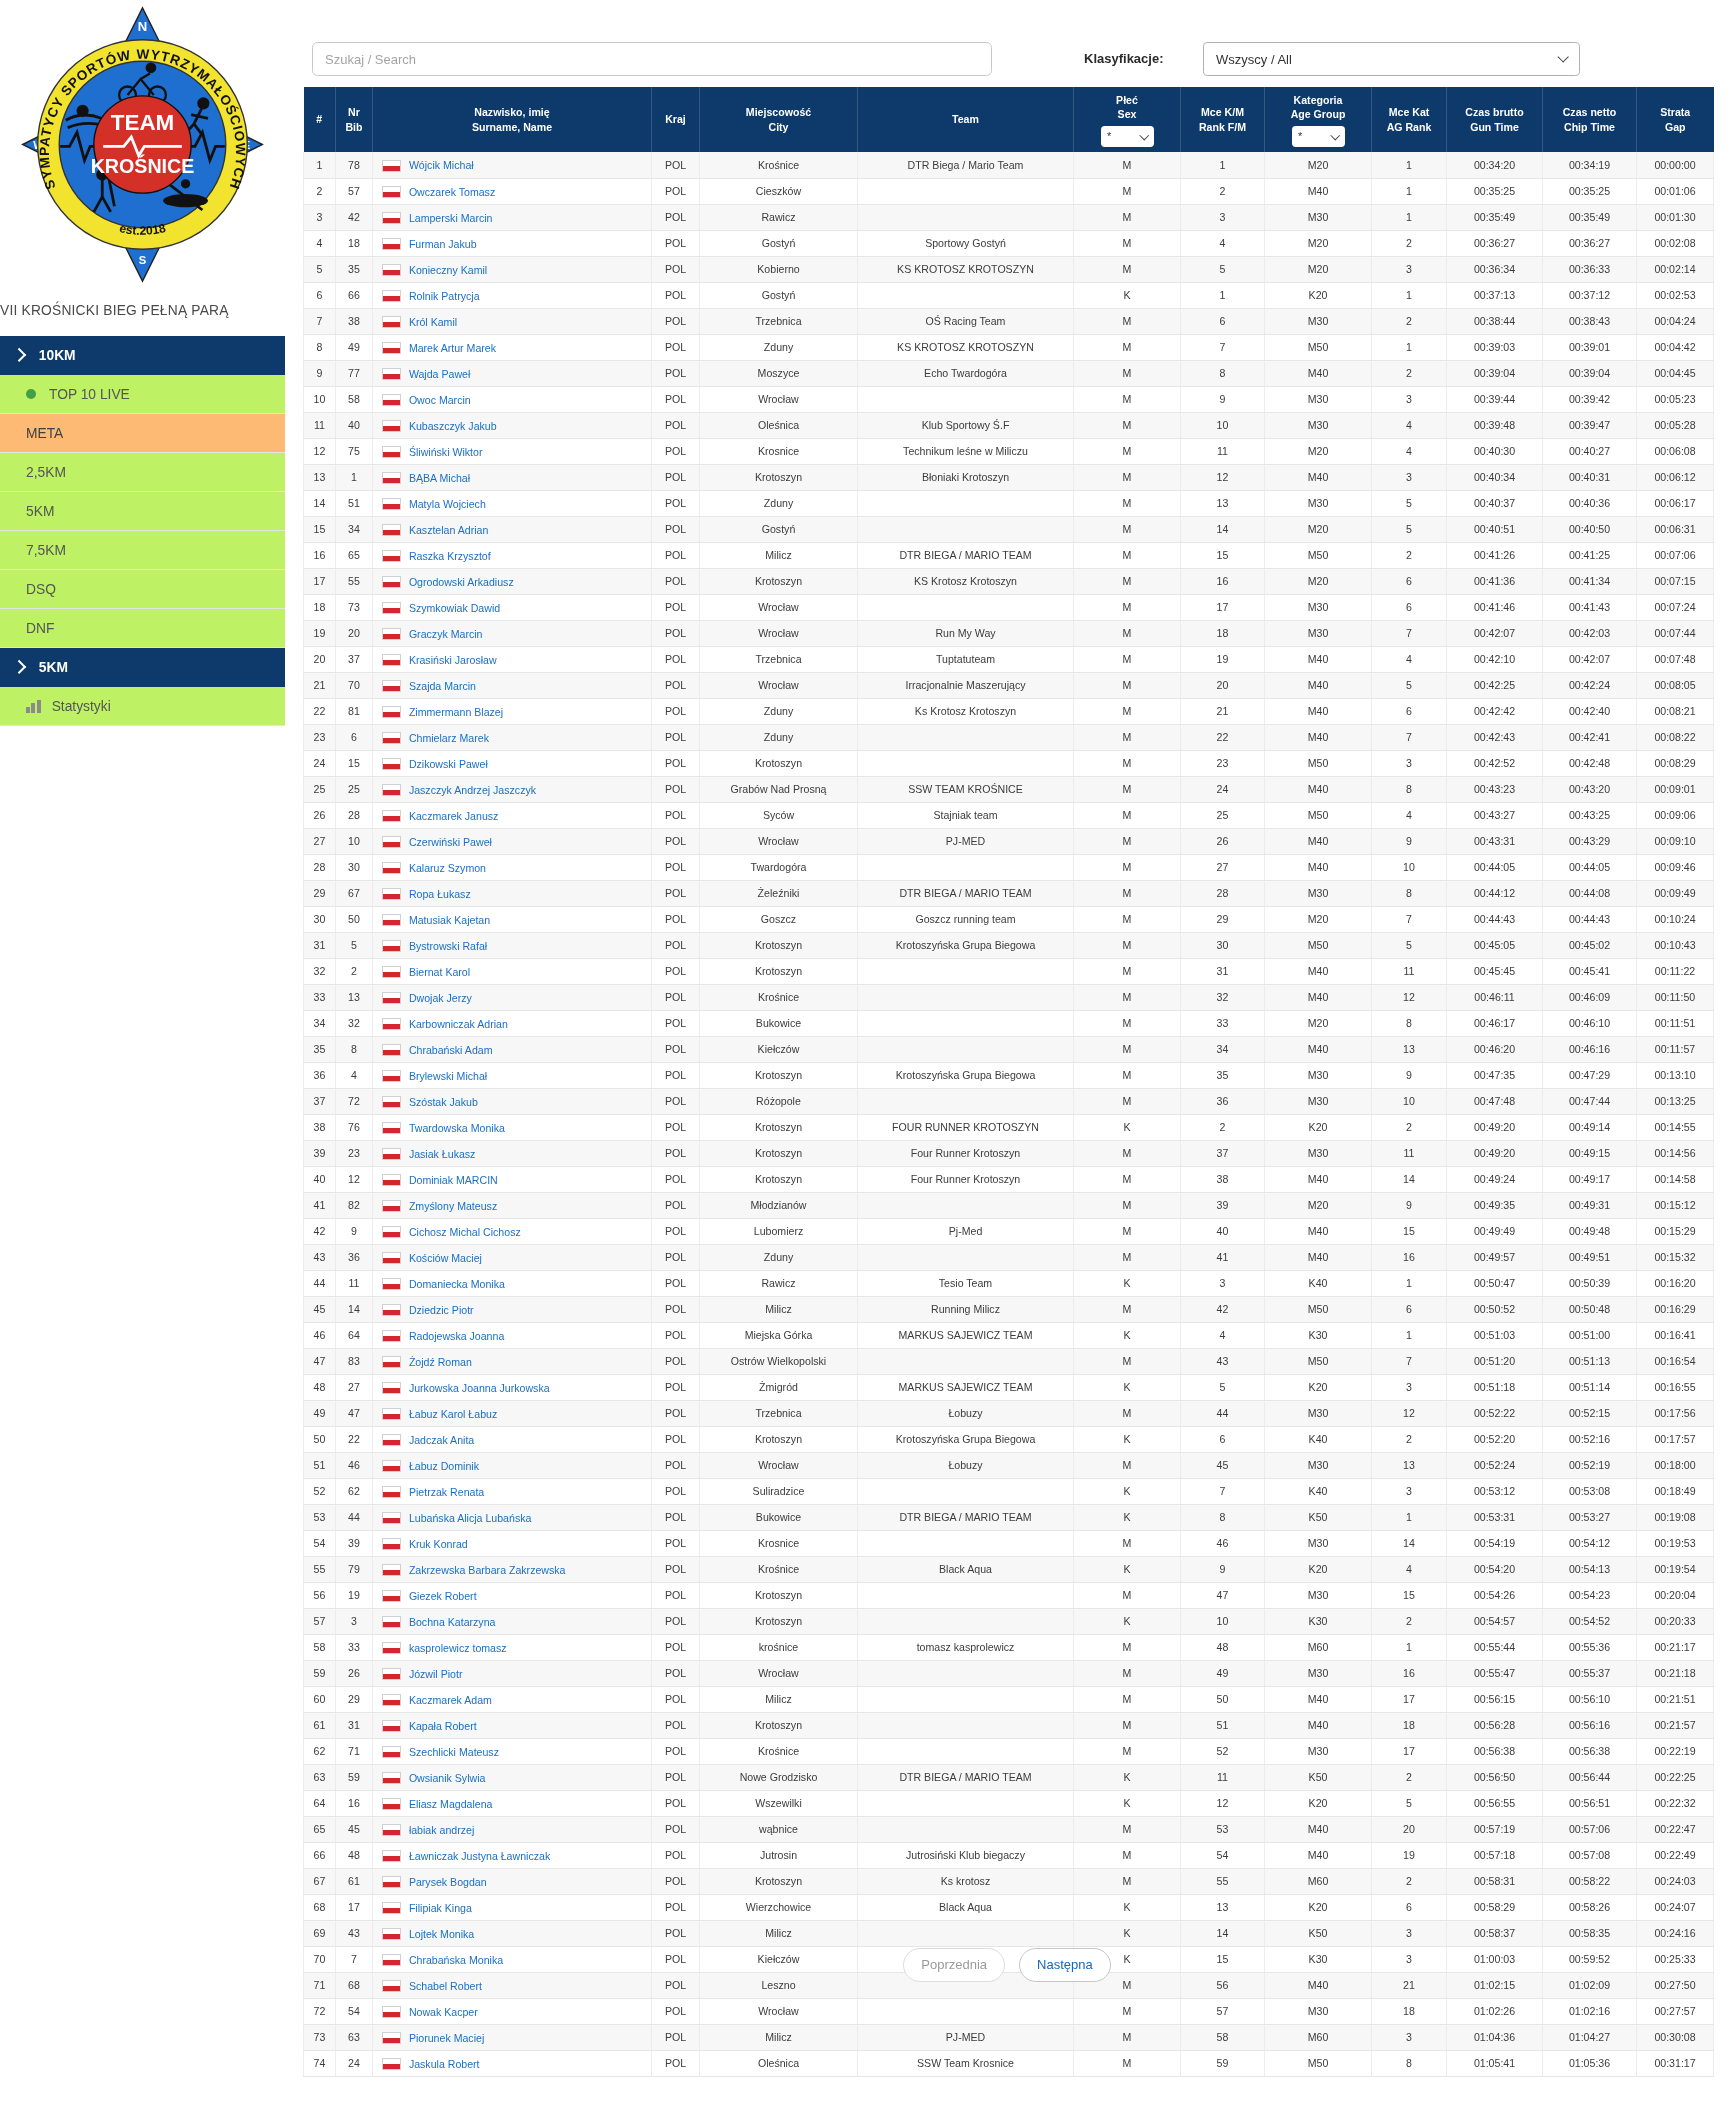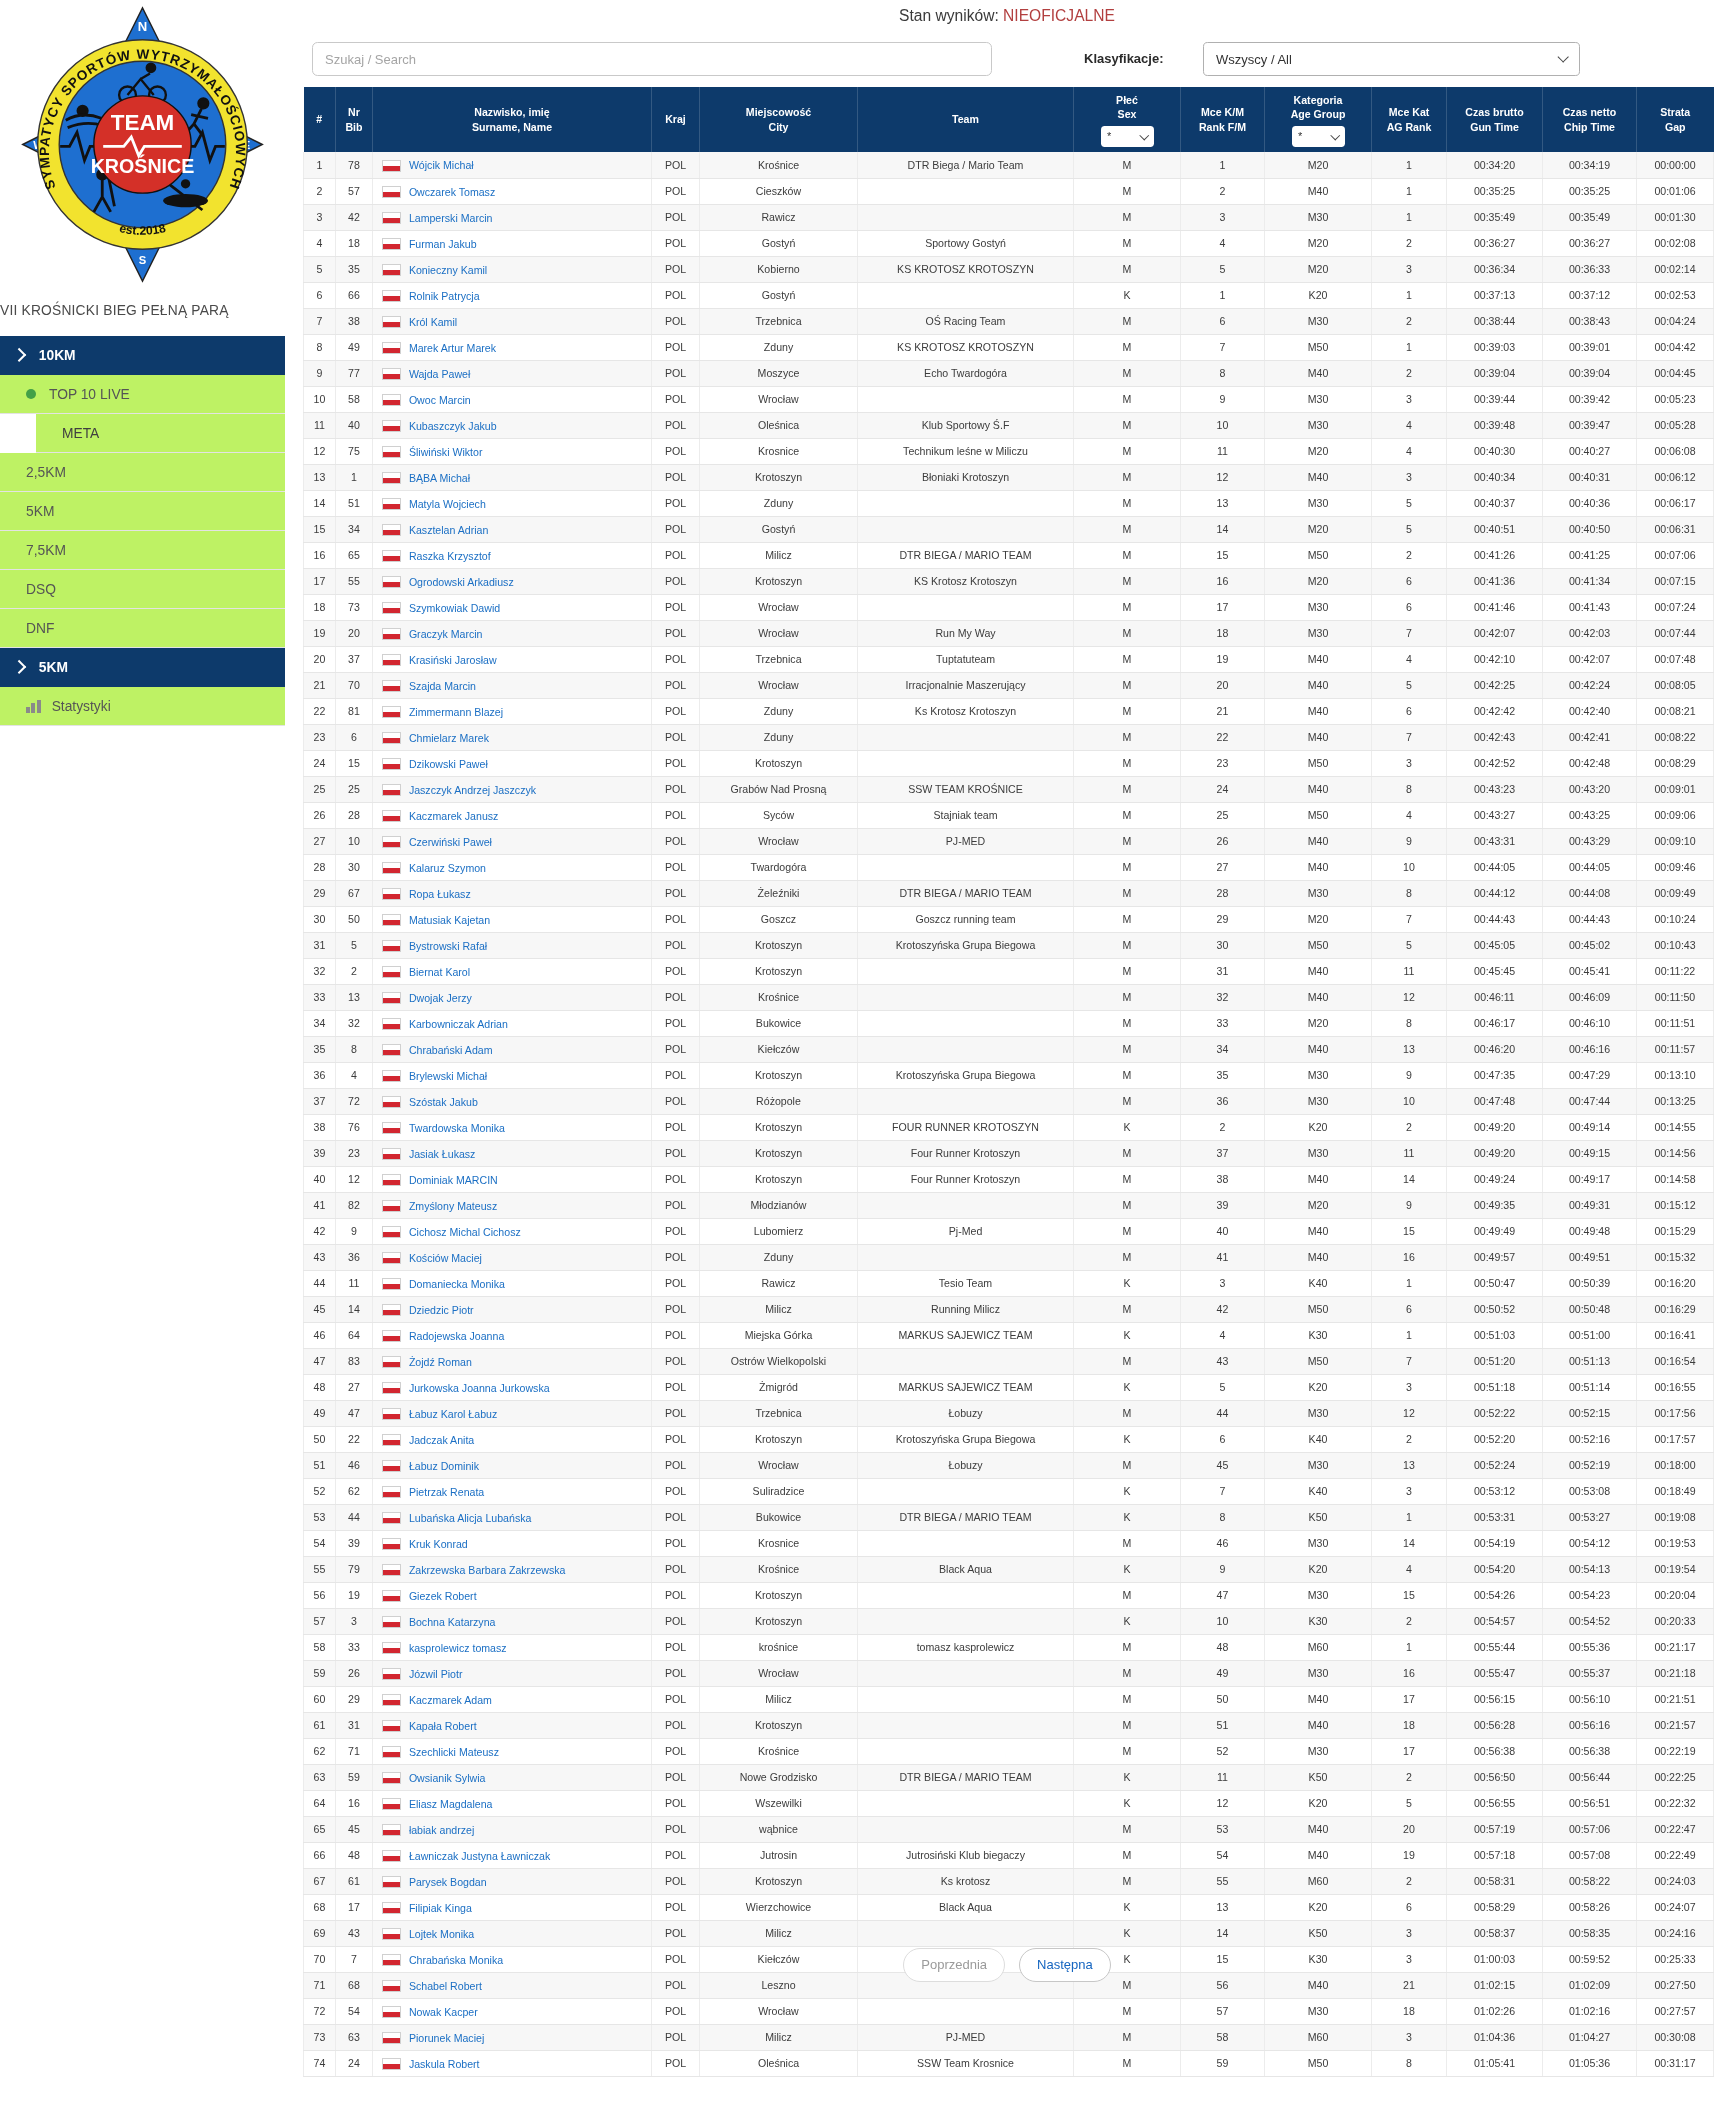--- a/index.html
+++ b/index.html
@@ -3,21 +3,21 @@
 <meta charset="utf-8">
 <style>
   html,body{margin:0;padding:0;background:#fff;}
   #app{position:relative;width:1735px;height:2122px;background:#fff;font-family:"Liberation Sans",sans-serif;overflow:hidden;}
   
   .sidebar{position:absolute;left:0;top:0;width:285px;height:2122px;background:#fff;}
   .logo-wrap{position:absolute;left:11px;top:5.5px;width:263px;height:277px;}
   .side-title{position:absolute;left:0;top:303px;width:285px;font-size:13.8px;color:#4a4a4a;letter-spacing:0.2px;}
   .side-nav{position:absolute;left:0;top:336px;width:285px;}
   .nav-item{height:39px;display:flex;align-items:center;padding-left:26px;background:#bef264;border-bottom:0.9px solid #e3e3e3;font-size:13.8px;color:#555;cursor:pointer;box-sizing:border-box;}
-  .nav-item.active{background:#bef264;color:#404040;margin-left:36px;}
+  .nav-item.active{background:#fdba74;color:#404040;}
   .nav-item.section{background:#0d3a6b;color:#fff;font-weight:bold;padding-left:13.8px;border-bottom:0.9px solid #0d3a6b;}
   .chev-right{width:8.3px;height:8.3px;border-top:2.8px solid #fff;border-right:2.8px solid #fff;transform:rotate(45deg);margin-right:14.7px;flex:none;}
   .live-dot{width:10px;height:10px;border-radius:50%;background:#43a047;margin-right:13px;flex:none;}
   .stats-icon{display:flex;align-items:flex-end;gap:1.8px;margin-right:11px;flex:none;}
   .stats-icon i{display:block;width:3.7px;background:#8a8a8a;}
   .stats-icon i:nth-child(1){height:5.5px;}
   .stats-icon i:nth-child(2){height:9.2px;}
   .stats-icon i:nth-child(3){height:13px;}
   
   .page-title{position:absolute;left:303px;top:7.3px;width:1408px;text-align:center;font-size:15.6px;color:#3a3a3a;}
@@ -146,24 +146,20 @@
           <span class="stats-icon">
             <i></i>
             <i></i>
             <i></i>
           </span>
           <span>Statystyki</span>
         </div>
       </nav>
   </aside>
 
-  <div class="page-title">
-    <span>Stan wyników:</span>
-    <span class="status">NIEOFICJALNE</span>
-  </div>
 
   <input class="search" type="text" placeholder="Szukaj / Search" style="">
 
   <label class="klas-label">Klasyfikacje:</label>
   <div class="klas-select">
     <span>Wszyscy / All</span>
     <span class="chev-down"></span>
   </div>
 
   <table class="results" id="results-table">

